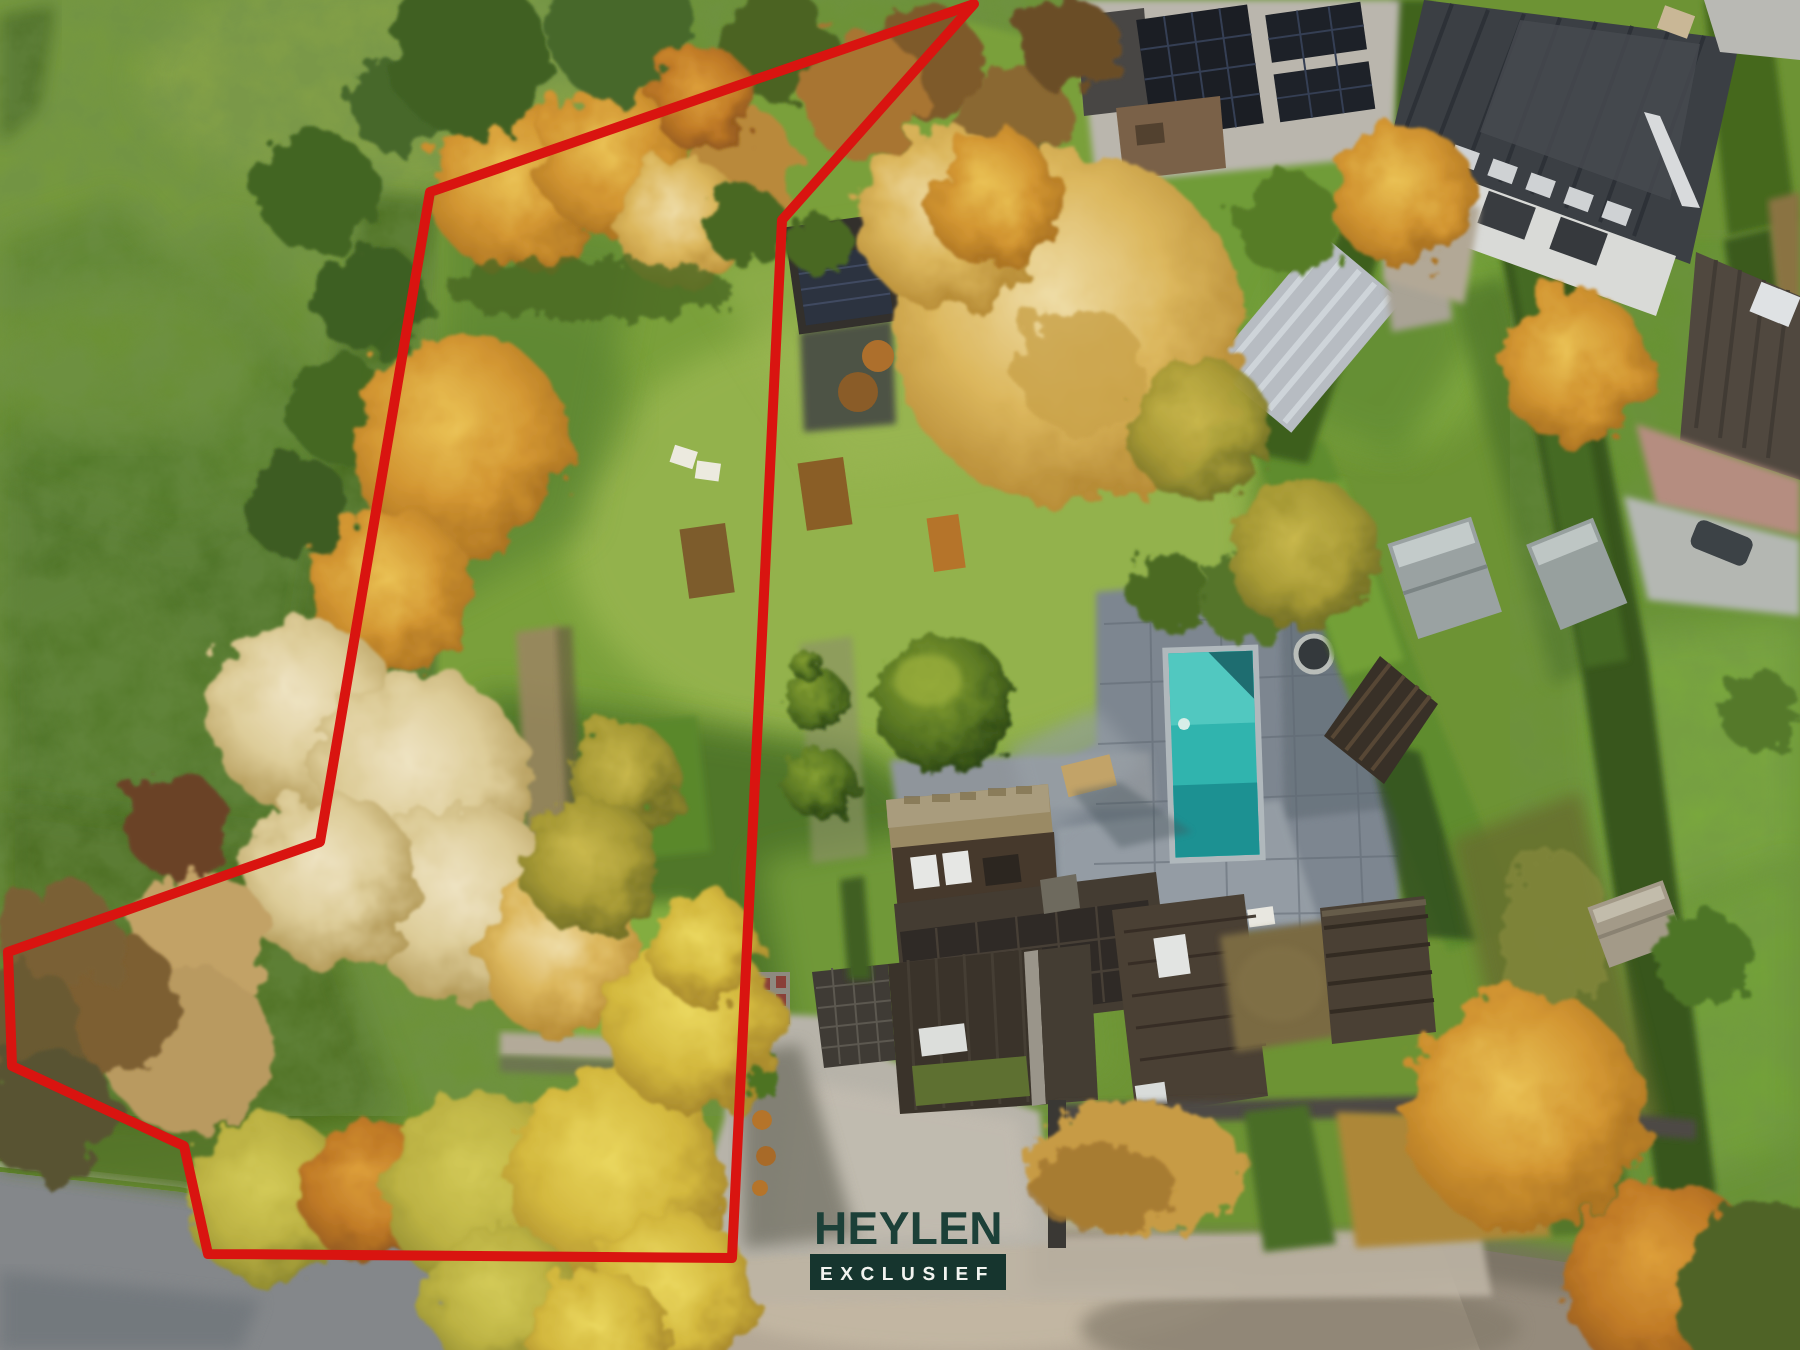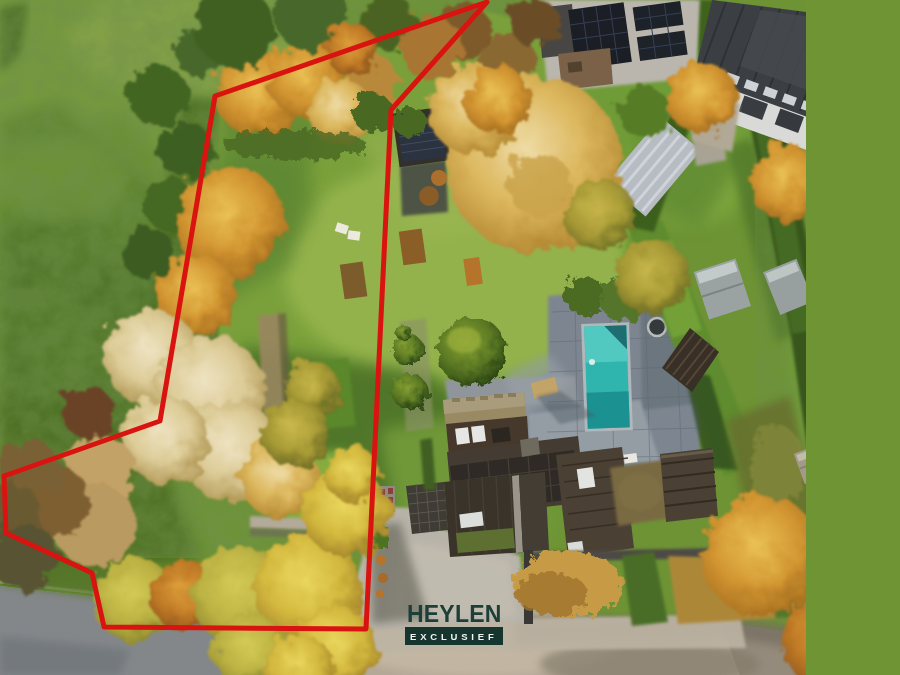--- a/index.html
+++ b/index.html
@@ -1,16 +1,16 @@
 <!DOCTYPE html>
 <html><head>
 <meta charset="utf-8">
 <style>
 html,body{margin:0;padding:0;background:#6e9434;font-family:"Liberation Sans",sans-serif;}
-#scene{position:relative;width:806px;height:675px;overflow:hidden;}
+#scene{position:relative;width:900px;height:675px;overflow:hidden;}
 </style>
 </head>
 <body>
 <div id="scene">
 <svg width="900" height="675" viewBox="0 0 900 675">
 <defs>
 <radialGradient id="gold" cx="45%" cy="40%" r="60%">
 <stop offset="0%" stop-color="#eac255"></stop>
           <stop offset="60%" stop-color="#d29531"></stop>
           <stop offset="100%" stop-color="#ab7322"></stop>

